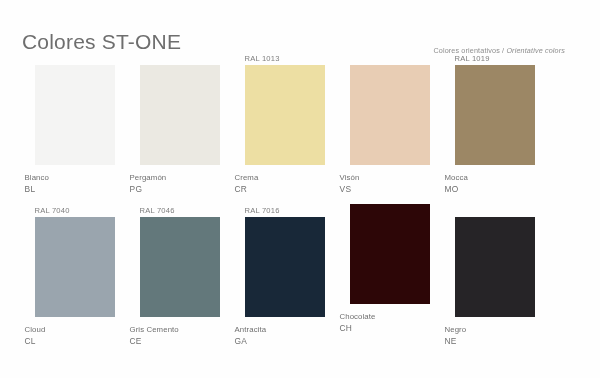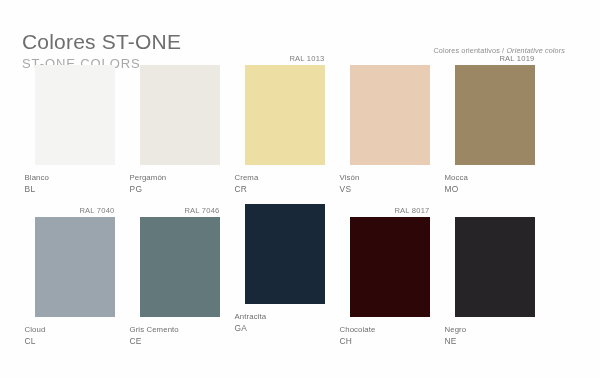--- a/index.html
+++ b/index.html
@@ -80,21 +80,20 @@
   .cell {
     width: 105px;
     margin-right: 0;
     display: flex;
     flex-direction: column;
     align-items: center;
   }
   .ral-line {
     width: 80px;
     height: 13px;
-    text-align: right;
     font-size: 7.6px;
     letter-spacing: 0.2px;
     color: #7d7d7d;
     line-height: 13px;
     white-space: nowrap;
   }
   .swatch {
     width: 80px;
     height: 100px;
     display: block;
@@ -119,21 +118,20 @@
     white-space: nowrap;
   }
 </style>
 </head>
 <body>
 
 <div class="sheet">
 
   <div class="header">
     <h1 class="title">Colores ST-ONE</h1>
-    <div class="subtitle">ST-ONE COLORS</div>
     <div class="note">
       <span>Colores orientativos /</span>
       <span class="ital">Orientative colors</span>
     </div>
   </div>
 
   <div class="grid" id="grid">
       <div class="row">
         <div class="cell">
           <div class="ral-line"></div>
@@ -187,28 +185,28 @@
         </div>
         <div class="cell">
           <div class="ral-line">RAL 7046</div>
           <div class="swatch" style="background: rgb(99, 120, 123);"></div>
           <div class="caption">
             <div class="cname">Gris Cemento</div>
             <div class="ccode">CE</div>
           </div>
         </div>
         <div class="cell">
+          <div class="ral-line">RAL 7016</div>
           <div class="swatch" style="background: rgb(24, 40, 56);"></div>
           <div class="caption">
             <div class="cname">Antracita</div>
             <div class="ccode">GA</div>
           </div>
         </div>
         <div class="cell">
-          <div class="ral-line">RAL 8017</div>
           <div class="swatch" style="background: rgb(45, 6, 7);"></div>
           <div class="caption">
             <div class="cname">Chocolate</div>
             <div class="ccode">CH</div>
           </div>
         </div>
         <div class="cell">
           <div class="ral-line"></div>
           <div class="swatch" style="background: rgb(38, 36, 39);"></div>
           <div class="caption">

